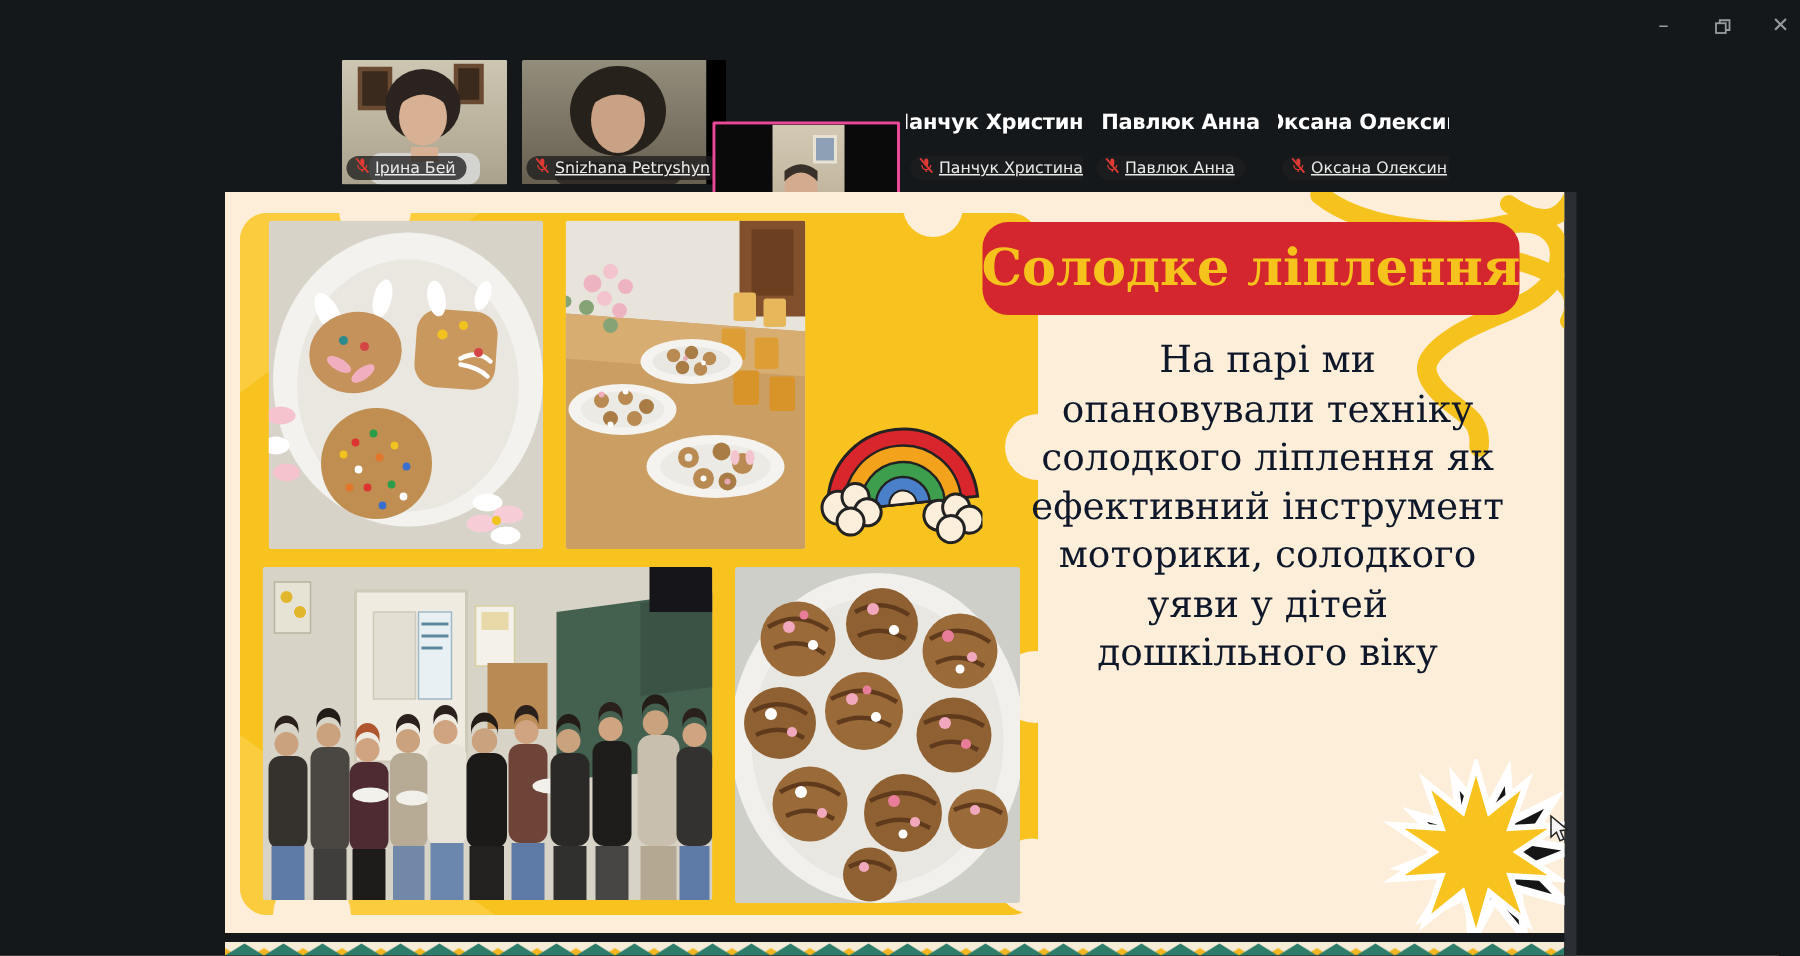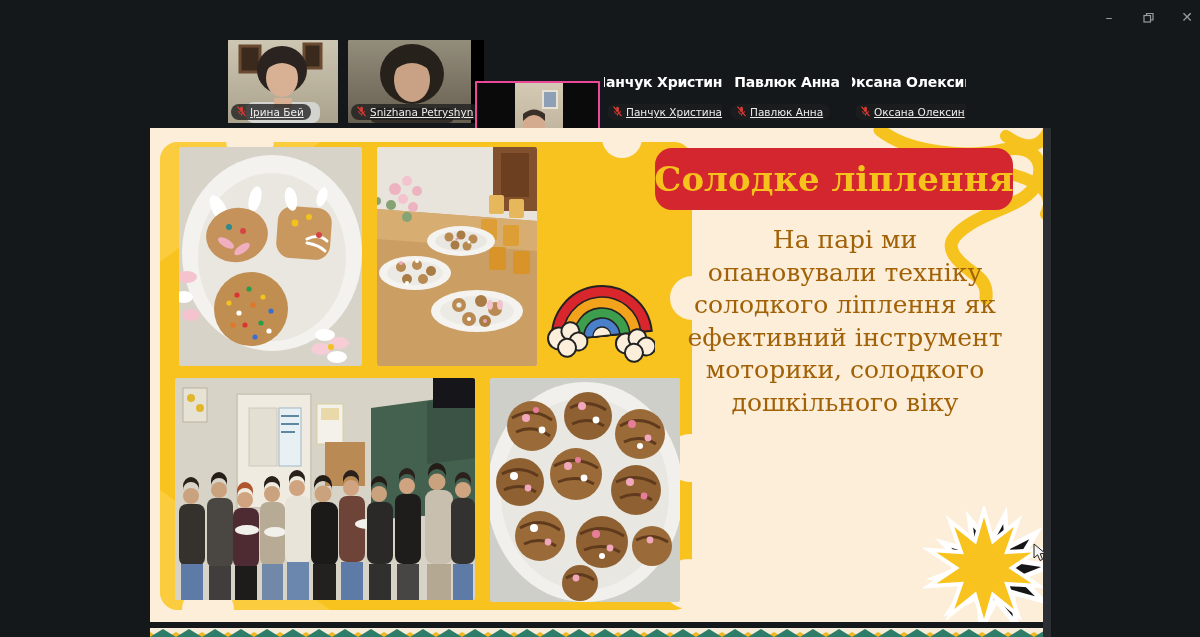--- a/index.html
+++ b/index.html
@@ -25,21 +25,21 @@
                clip-path:polygon(0 0,100% 0,0 100%);}
   .ypanel .lt2{position:absolute;left:0;bottom:0;width:170px;height:120px;background:#fbd353;opacity:.6;
                clip-path:polygon(0 0,0 100%,100% 100%);}
   .notch{position:absolute;background:#fdeeda;border-radius:50%;}
   .photo{position:absolute;overflow:hidden;border-radius:2px;}
   .photo svg{display:block}
   #banner{position:absolute;left:505px;top:20px;width:358px;height:62px;background:#d3262e;border-radius:17px;
           display:flex;align-items:center;justify-content:center;z-index:4;}
   #banner span{font-family:"DejaVu Serif","Liberation Serif",serif;font-weight:bold;font-size:34px;color:#f6c21c;white-space:nowrap;}
   #bodytext{position:absolute;left:495px;top:96px;width:400px;z-index:4;text-align:center;
-            font-family:"DejaVu Serif","Liberation Serif",serif;font-size:25px;line-height:32.5px;color:#a16207;}
+            font-family:"DejaVu Serif","Liberation Serif",serif;font-size:25px;line-height:32.5px;color:#0f172a;}
   #bodytext span{display:block;white-space:nowrap;}
   .decor{position:absolute;z-index:3;}
   .behind{z-index:1;}
   
   #nextstrip{position:absolute;left:150px;top:628px;width:893px;height:9px;}
   #scrolltrack{position:absolute;left:1043px;top:128px;width:8px;height:509px;background:#2b2e33;}
   #cursor{position:absolute;left:1033px;top:543px;z-index:60;}
 </style>
 </head>
 <body>
@@ -451,20 +451,21 @@
     <div id="banner">
       <span>Солодке ліплення</span>
     </div>
 
     <div id="bodytext">
       <span>На парі ми</span>
       <span>опановували техніку</span>
       <span>солодкого ліплення як</span>
       <span>ефективний інструмент</span>
       <span>моторики, солодкого</span>
+      <span>уяви у дітей</span>
       <span>дошкільного віку</span>
     </div>
 
     <svg class="decor" style="left:772px;top:378px" width="132" height="126" viewBox="0 0 132 126">
       <polygon points="62,4 71,35 96,15 85,46 117,44 90,62 117,80 85,78 96,109 71,89 62,120 53,89 28,109 39,78 7,80 34,62 7,44 39,46 28,15 53,35" transform="translate(9,4) rotate(12 62 62)" fill="#161616" stroke="#ffffff" stroke-width="5"></polygon>
       <polygon points="62,4 71,35 96,15 85,46 117,44 90,62 117,80 85,78 96,109 71,89 62,120 53,89 28,109 39,78 7,80 34,62 7,44 39,46 28,15 53,35" fill="#f9c31f" stroke="#ffffff" stroke-width="4"></polygon>
     </svg>
   </div>
 
   <svg id="nextstrip">

